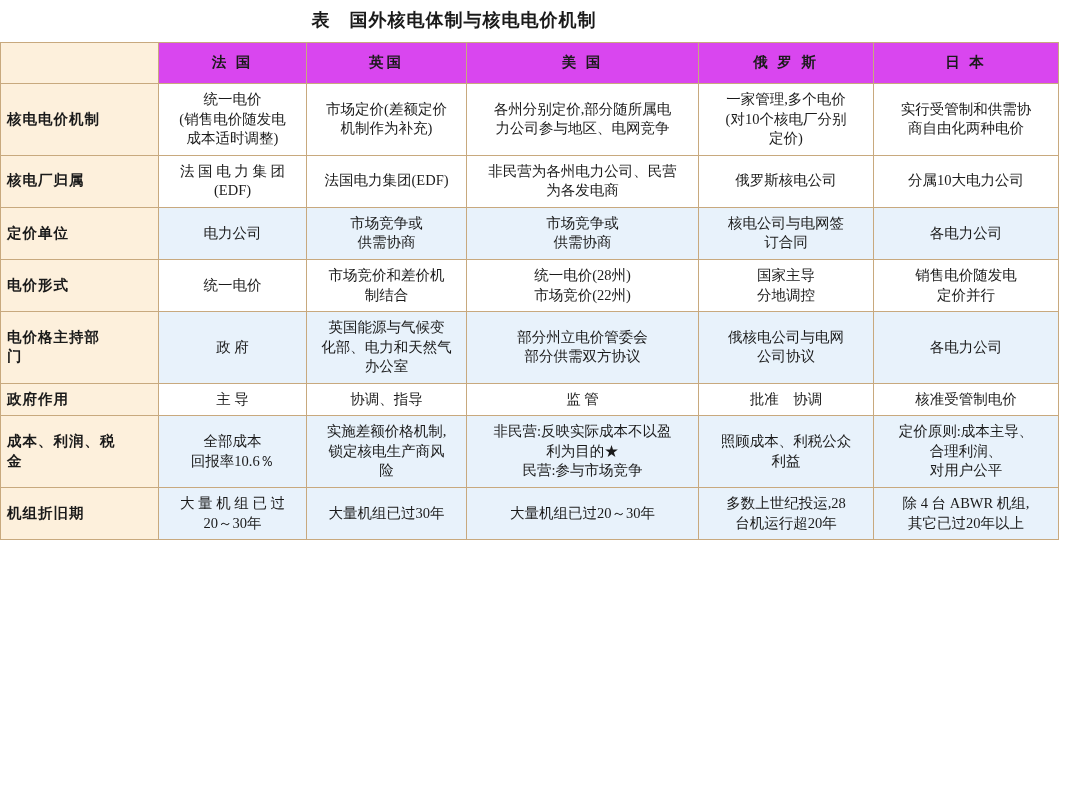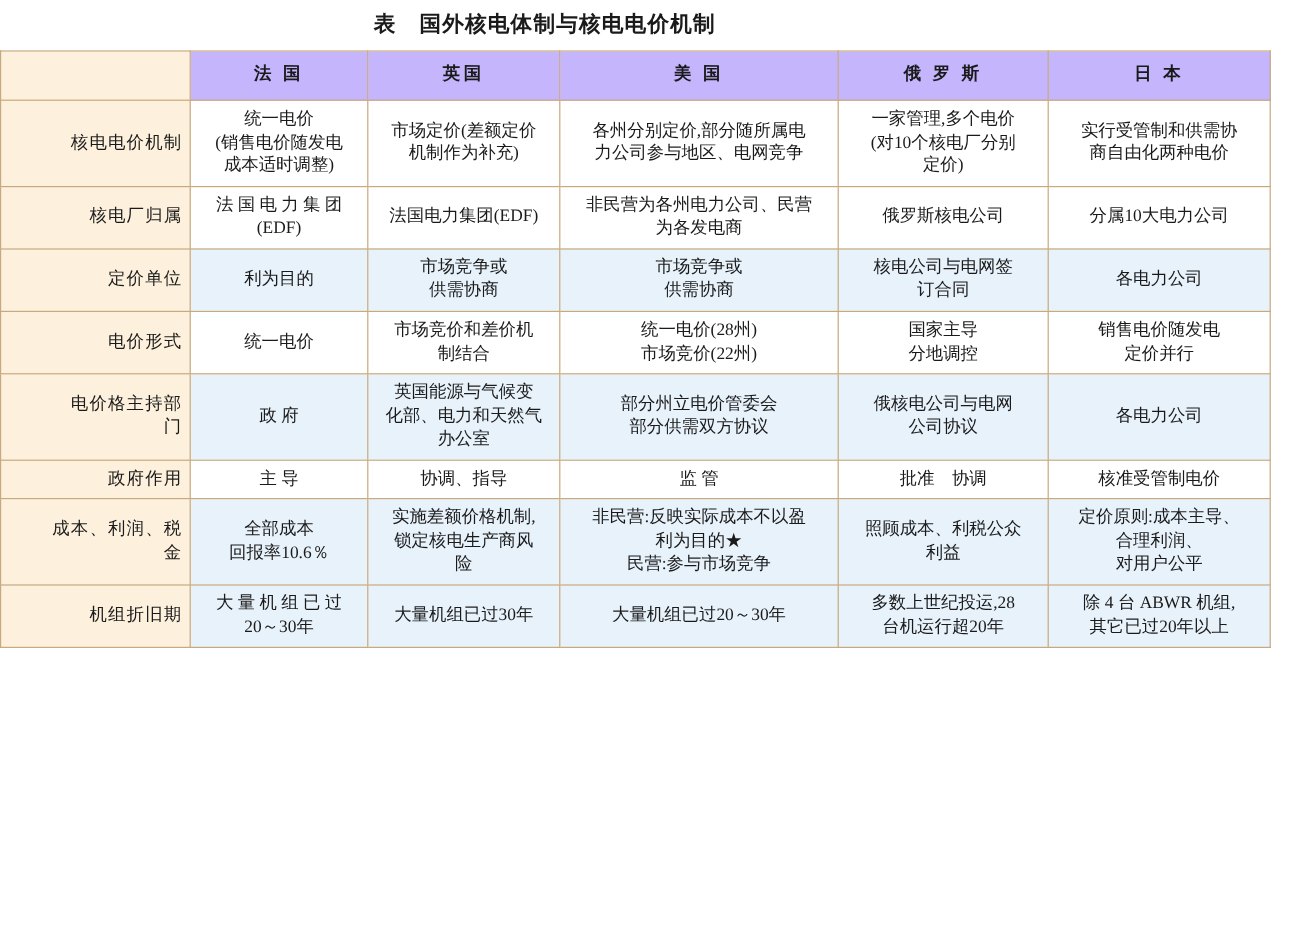--- a/index.html
+++ b/index.html
@@ -37,34 +37,34 @@
   table.matrix td, table.matrix th {
     border: 1px solid #c8a97e;
     font-size: 14.5px;
     line-height: 1.35;
     padding: 6px 6px;
     text-align: center;
     vertical-align: middle;
     word-break: break-all;
   }
   thead th {
-    background: #c4b5fd;
+    background: #d946ef;
     font-weight: bold;
     letter-spacing: 3px;
     font-size: 15px;
     height: 28px;
   }
   thead th.corner {
     background: #fdf0dc;
   }
   tbody td.rowhead {
     background: #fdf0dc;
-    font-weight: normal;
+    font-weight: bold;
     letter-spacing: 1px;
-    text-align: right;
+    text-align: left;
   }
   tbody tr.odd td.cell {
     background: #ffffff;
   }
   tbody tr.even td.cell {
     background: #e8f2fb;
   }
   tbody tr.even td.rowhead {
     background: #fdf0dc;
   }
@@ -153,21 +153,21 @@
           </td>
           <td class="cell">
             <span class="ln">分属10大电力公司</span>
           </td>
         </tr>
         <tr class="even">
           <td class="rowhead">
             <span class="ln">定价单位</span>
           </td>
           <td class="cell">
-            <span class="ln">利为目的</span>
+            <span class="ln">电力公司</span>
           </td>
           <td class="cell">
             <span class="ln">市场竞争或</span>
             <span class="ln">供需协商</span>
           </td>
           <td class="cell">
             <span class="ln">市场竞争或</span>
             <span class="ln">供需协商</span>
           </td>
           <td class="cell">

